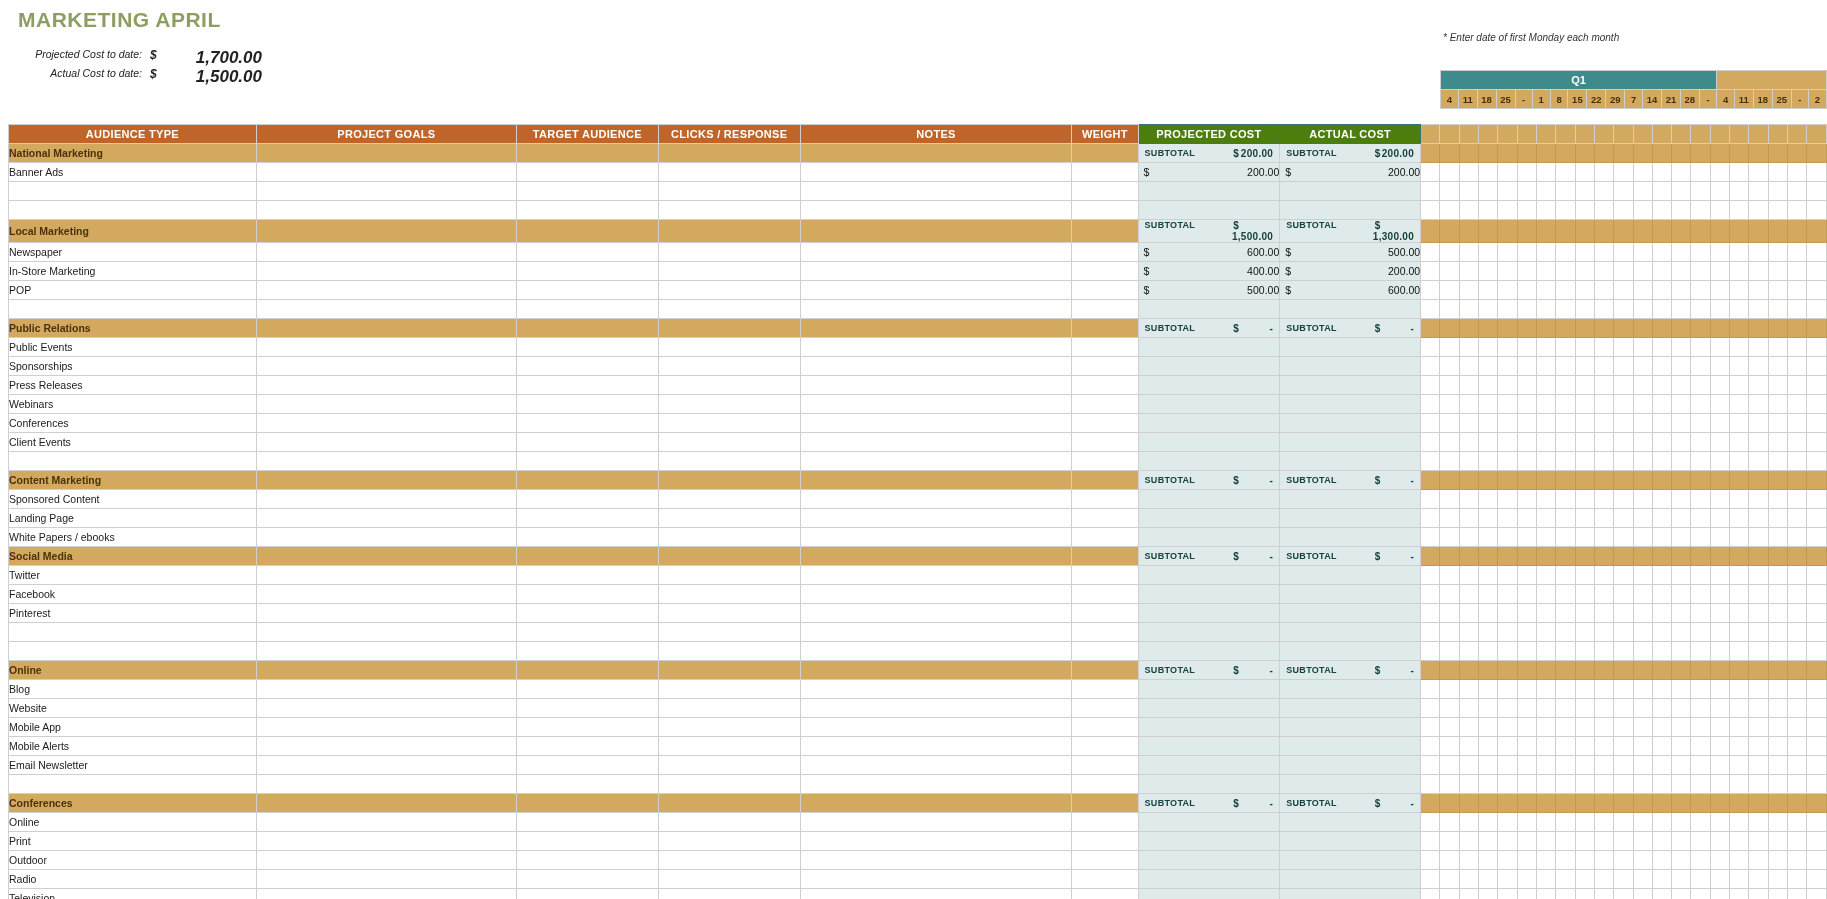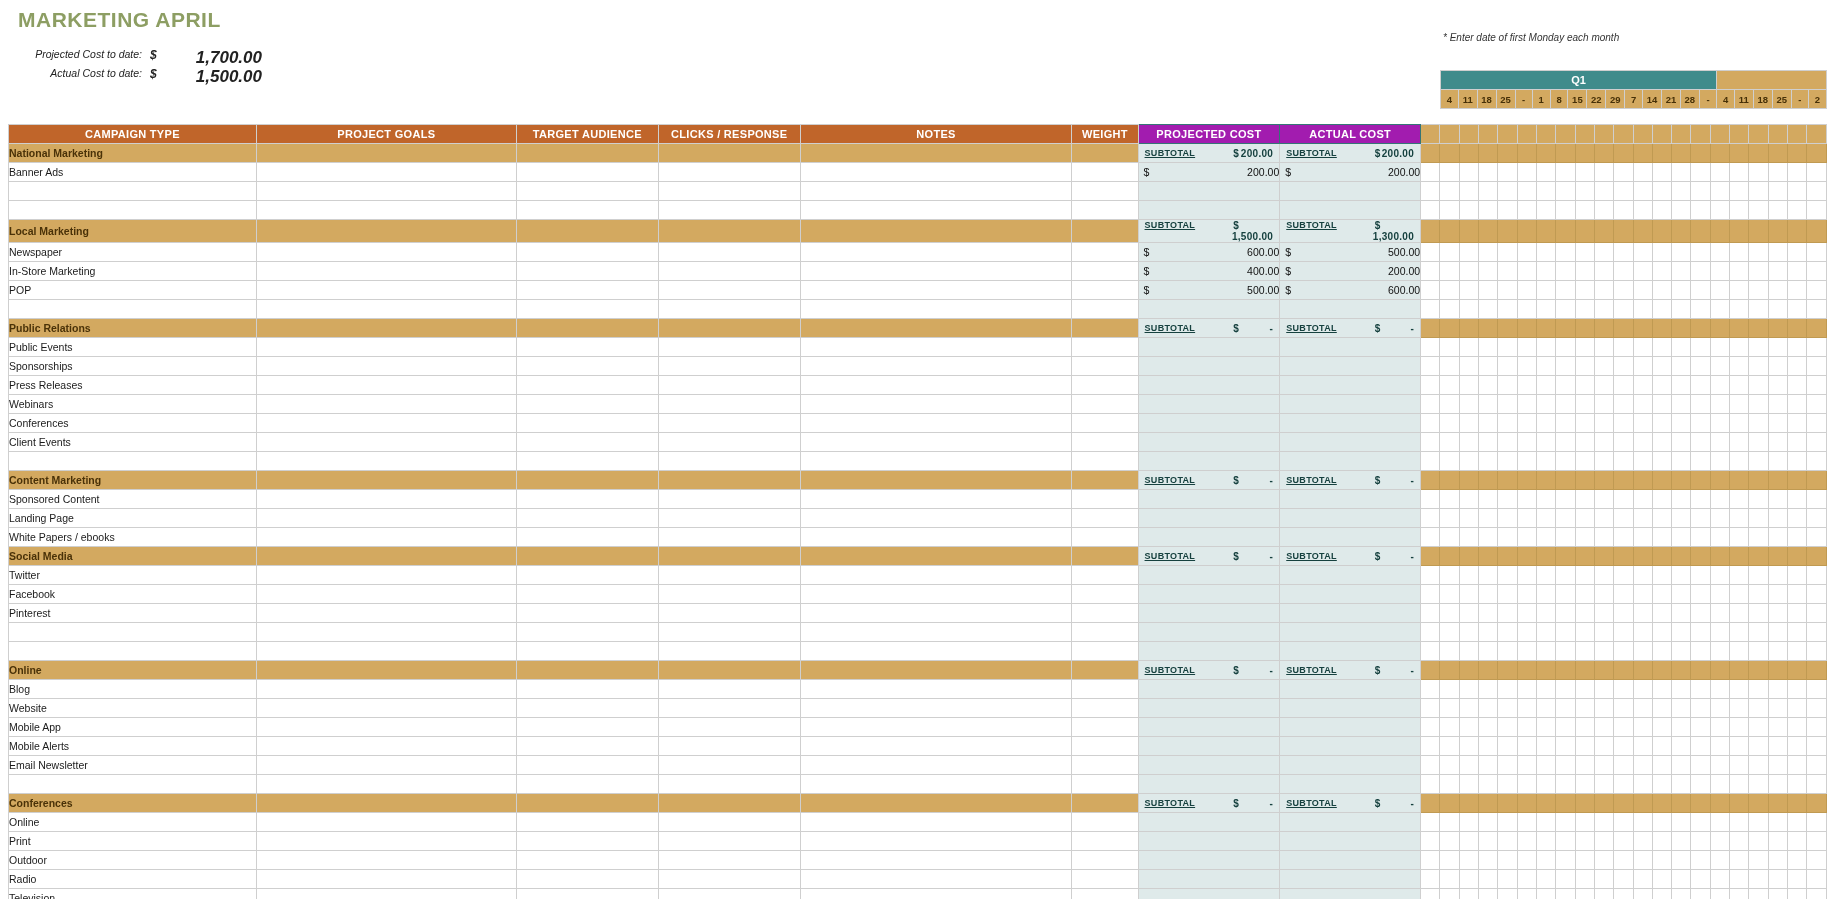--- a/index.html
+++ b/index.html
@@ -89,21 +89,21 @@
     background: #c0652a;
     color: #ffffff;
     font-weight: bold;
     font-size: 11px;
     text-align: center;
     letter-spacing: 0.3px;
     height: 21px;
     border: 1px solid #a8541f;
   }
   .hdr.teal {
-    background: #a21caf;
+    background: #4d7c0f;
     border: 1px solid #357575;
   }
   .cat {
     background: #d3a960;
     color: #4a3208;
     font-weight: bold;
     font-size: 10.5px;
     padding-left: 6px;
     border: 1px solid #c09a52;
   }
@@ -126,21 +126,21 @@
     float: left;
     padding-left: 5px;
   }
   .sub {
     background: #dfeaea;
     font-size: 9px;
     font-weight: bold;
     color: #16413f;
     letter-spacing: 0.3px;
   }
-  .sub .lbl { float: left; padding-left: 6px; text-decoration: underline; }
+  .sub .lbl { float: left; padding-left: 6px; }
   .sub .dollar { float: left; padding-left: 38px; font-size: 10px;}
   .sub .val { float: right; padding-right: 6px; font-size: 10px;}
 
   
   .cal-q {
     background: #3f8b8b;
     color: #fff;
     font-weight: bold;
     text-align: center;
     font-size: 11px;
@@ -250,21 +250,21 @@
         <col style="width:20px">
       <col style="width:20px">
         <col style="width:20px">
         <col style="width:20px">
         <col style="width:20px">
         <col style="width:20px">
       <col style="width:20px">
     </colgroup>
     <tbody id="grid-body">
         <tr>
-          <th class="hdr">CAMPAIGN TYPE</th>
+          <th class="hdr">AUDIENCE TYPE</th>
           <th class="hdr">PROJECT GOALS</th>
           <th class="hdr">TARGET AUDIENCE</th>
           <th class="hdr">CLICKS / RESPONSE</th>
           <th class="hdr">NOTES</th>
           <th class="hdr">WEIGHT</th>
           <th class="hdr teal">PROJECTED COST</th>
           <th class="hdr teal">ACTUAL COST</th>
           <th class="cal-d"></th>
           <th class="cal-d"></th>
           <th class="cal-d"></th>

